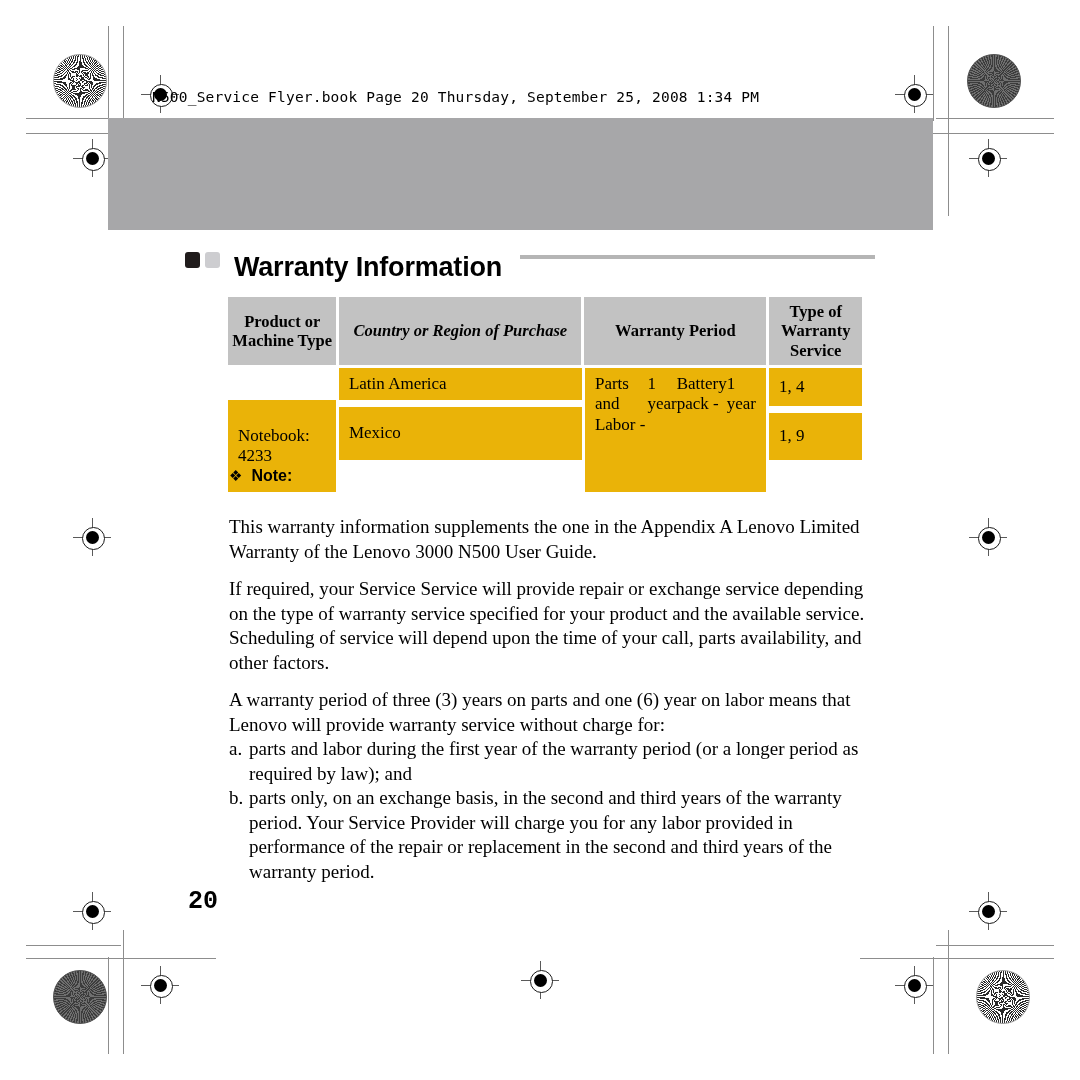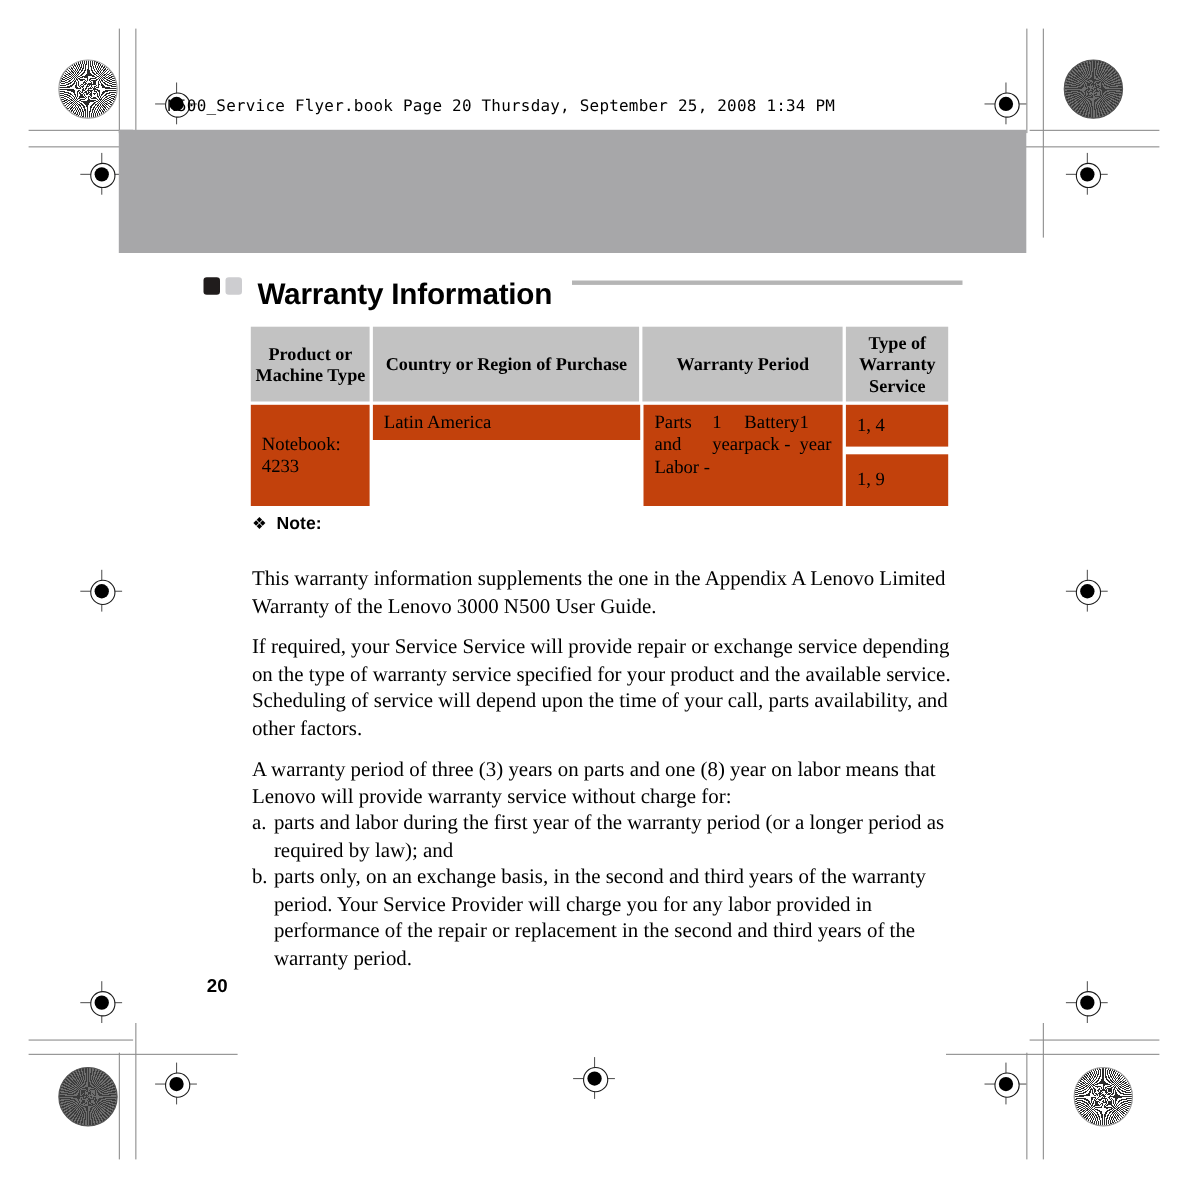--- a/index.html
+++ b/index.html
@@ -140,43 +140,44 @@
     align-items: center;
     justify-content: center;
     text-align: center;
     font-family: "Liberation Serif", serif;
     font-weight: bold;
     font-size: 16.5px;
     line-height: 1.16;
     padding: 3px 4px;
   }
   .wt-col1 { width: 109px; }
-  .wt-col2 { width: 243px; margin-left: 3px; }
+  .wt-col2 { width: 243px; margin-left: 3px; font-style: italic; }
   .wt-col3 { width: 183px; margin-left: 3px; font-family: Liberation Serif, serif; }
   .wt-col4 { width: 93px; margin-left: 3px; }
 
   .wt-body {
     display: flex;
     margin-top: 3px;
     align-items: stretch;
   }
   .wt-body-cell {
     box-sizing: border-box;
-    background: #c2410c;
+    background: #eab308;
     font-size: 17px;
     line-height: 1.2;
     padding: 6px 10px;
     font-weight: normal;
     text-align: left;
   }
   .wt-machine {
     width: 109px;
     display: flex;
     align-items: center;
     min-height: 92px;
+    margin-top: 32px;
   }
   .wt-machine span { display: block; }
   .wt-stack { margin-left: 3px; }
   .wt-region-a { width: 243px; height: 32px; display: flex; align-items: center; }
   .wt-region-b { width: 243px; height: 53px; margin-top: 7px; display: flex; align-items: center; }
   .wt-period {
     width: 183px;
     margin-left: 3px;
     min-height: 92px;
     display: flex;
@@ -220,23 +221,23 @@
     margin: 0;
   }
   .ol-marker { width: 20px; flex: none; }
   .ol-text { flex: 1 1 auto; }
 
   
   .page-number {
     position: absolute;
     left: 188px;
     top: 887px;
-    font-family: Liberation Sans, sans-serif;
+    font-family: Liberation Mono, monospace;
     font-weight: bold;
-    font-size: 17px;
+    font-size: 25px;
   }
 </style>
 </head>
 <body>
 
 <div class="marks">
 
   <div class="crop-line v" style="left:108px; top:26px; height:95px;"></div>
   <div class="crop-line v" style="left:123px; top:26px; height:190px;"></div>
   <div class="crop-line h" style="left:26px; top:118px; width:95px;"></div>
@@ -354,20 +355,21 @@
 
     <div class="wt-body-cell wt-machine">
       <div>
         <span>Notebook:</span>
         <span>4233</span>
       </div>
     </div>
 
     <div class="wt-stack">
       <div class="wt-body-cell wt-region-a">Latin America</div>
+      <div class="wt-body-cell wt-region-b">Mexico</div>
     </div>
 
     <div class="wt-body-cell wt-period">
       <span>Parts and Labor -</span>
       <span>1 year</span>
       <span>Battery pack -</span>
       <span>1 year</span>
     </div>
 
     <div class="wt-service-stack">
@@ -379,21 +381,21 @@
 </div>
 
 <div class="note-head">
   <span class="note-glyph">❖</span>
   <span>Note:</span>
 </div>
 
 <div class="body-copy">
   <p style="margin-top:26px;">This warranty information supplements the one in the Appendix A Lenovo Limited Warranty of the Lenovo 3000 N500 User Guide.</p>
   <p>If required, your Service Service will provide repair or exchange service depending on the type of warranty service specified for your product and the available service. Scheduling of service will depend upon the time of your call, parts availability, and other factors.</p>
-  <p style="margin-bottom:0;">A warranty period of three (3) years on parts and one (8) year on labor means that Lenovo will provide warranty service without charge for:</p>
+  <p style="margin-bottom:0;">A warranty period of three (3) years on parts and one (6) year on labor means that Lenovo will provide warranty service without charge for:</p>
 
   <div class="ol-item">
     <span class="ol-marker">a.</span>
     <span class="ol-text">parts and labor during the first year of the warranty period (or a longer period as required by law); and</span>
   </div>
   <div class="ol-item">
     <span class="ol-marker">b.</span>
     <span class="ol-text">parts only, on an exchange basis, in the second and third years of the warranty period. Your Service Provider will charge you for any labor provided in performance of the repair or replacement in the second and third years of the warranty period.</span>
   </div>
 </div>

